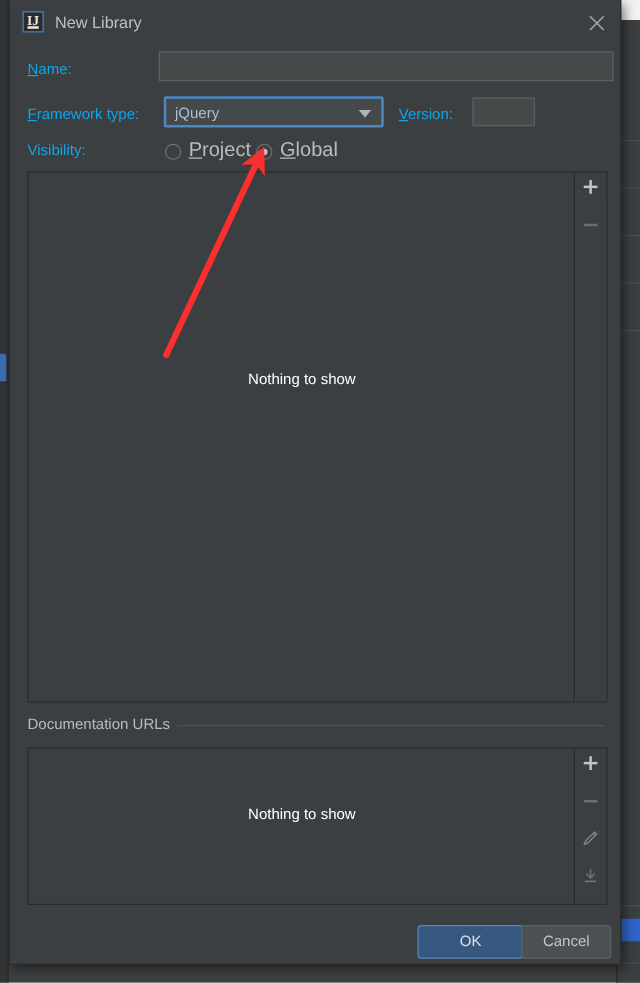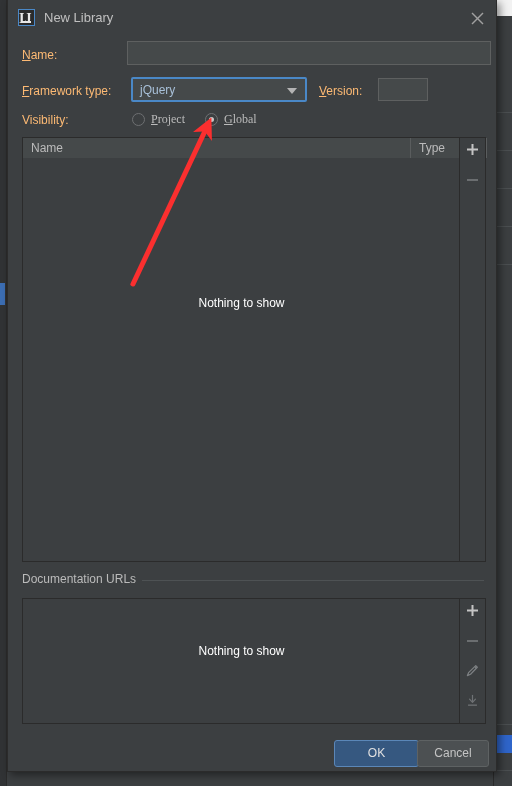--- a/index.html
+++ b/index.html
@@ -107,22 +107,22 @@
     width: 17px;
     height: 17px;
     background: #2b2b2b;
     border: 1px solid #4a88c7;
     box-sizing: border-box;
   }
   #ij-logo .ij-text {
     position: absolute;
     left: 0; right: 0;
     top: 1px;
-    text-align: left;
-    font-size: 14px;
+    text-align: center;
+    font-size: 11px;
     font-weight: bold;
     letter-spacing: 0px;
     color: #e8e8e8;
     font-family: "Liberation Serif", serif;
   }
   #ij-logo .ij-bar {
     position: absolute;
     left: 3px;
     right: 3px;
     bottom: 2px;
@@ -143,21 +143,21 @@
     width: 26px;
     height: 24px;
     cursor: default;
   }
   #close-btn svg { display: block; margin: 6px auto; }
 
   
   .form-label {
     position: absolute;
     font-size: 12px;
-    color: #fdba74;
+    color: #0ea5e9;
     white-space: nowrap;
   }
   .mnem { text-decoration: underline; }
 
   .text-field {
     position: absolute;
     background: #45494a;
     border: 1px solid #5e6060;
     box-sizing: border-box;
   }
@@ -204,21 +204,21 @@
     margin-right: 6px;
   }
   .radio-dot.checked::after {
     content: "";
     position: absolute;
     left: 3px; top: 3px;
     width: 5px; height: 5px;
     border-radius: 50%;
     background: #c8c8c8;
   }
-  .radio-label { font-size: 12px; color: #bbbbbb; font-family: Liberation Serif, serif; }
+  .radio-label { font-size: 16px; color: #bbbbbb; }
 
   
   #lib-panel {
     position: absolute;
     left: 14px;
     top: 137px;
     width: 464px;
     height: 425px;
     border: 1px solid #2b2b2b;
     box-sizing: border-box;
@@ -396,26 +396,20 @@
     <span class="radio-dot"></span>
     <span class="radio-label"><span class="mnem">P</span>roject</span>
   </div>
 
   <div class="radio-wrap" style="left:197px; top:112px;">
     <span class="radio-dot checked"></span>
     <span class="radio-label"><span class="mnem">G</span>lobal</span>
   </div>
 
   <div id="lib-panel">
-    <div id="lib-header">
-      <span class="col" style="left:8px;">Name</span>
-      <span class="col-sep" style="left:387px;"></span>
-      <span class="col" style="left:396px;">Type</span>
-      <span class="col-sep" style="left:463px;"></span>
-    </div>
     <div id="lib-body">
       <div class="empty-text" style="top:138px; right:25px;">Nothing to show</div>
     </div>
     <div class="side-toolbar" style="right:0;">
       <div class="tool-btn">
         <svg width="13" height="13" viewBox="0 0 13 13">
           <rect x="5.5" y="1" width="2" height="11" fill="#c4c4c4"></rect>
           <rect x="1" y="5.5" width="11" height="2" fill="#c4c4c4"></rect>
         </svg>
       </div>

